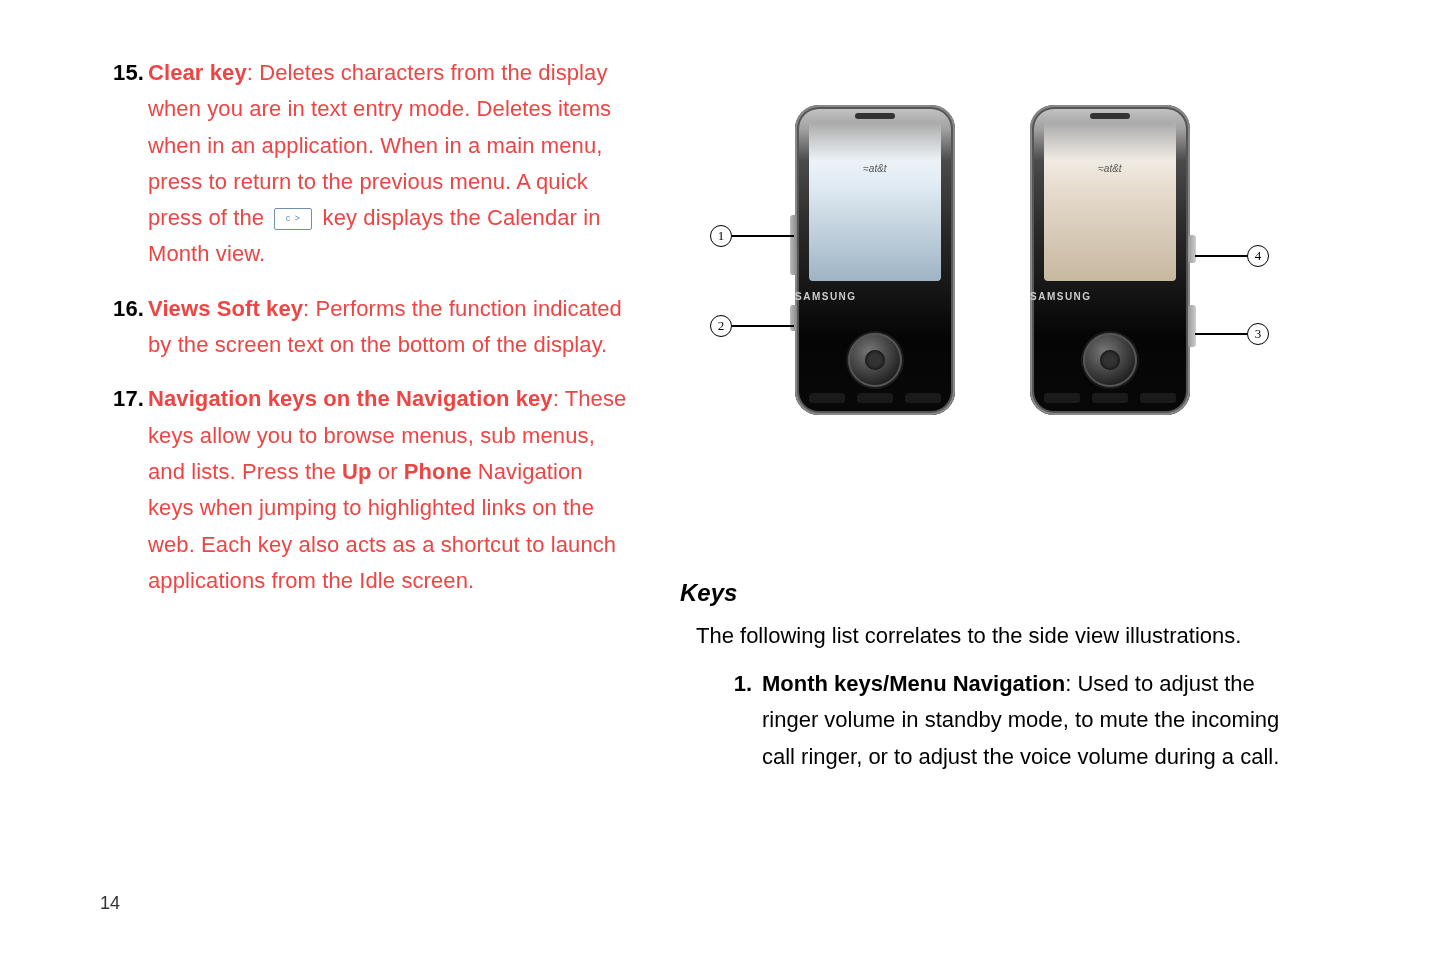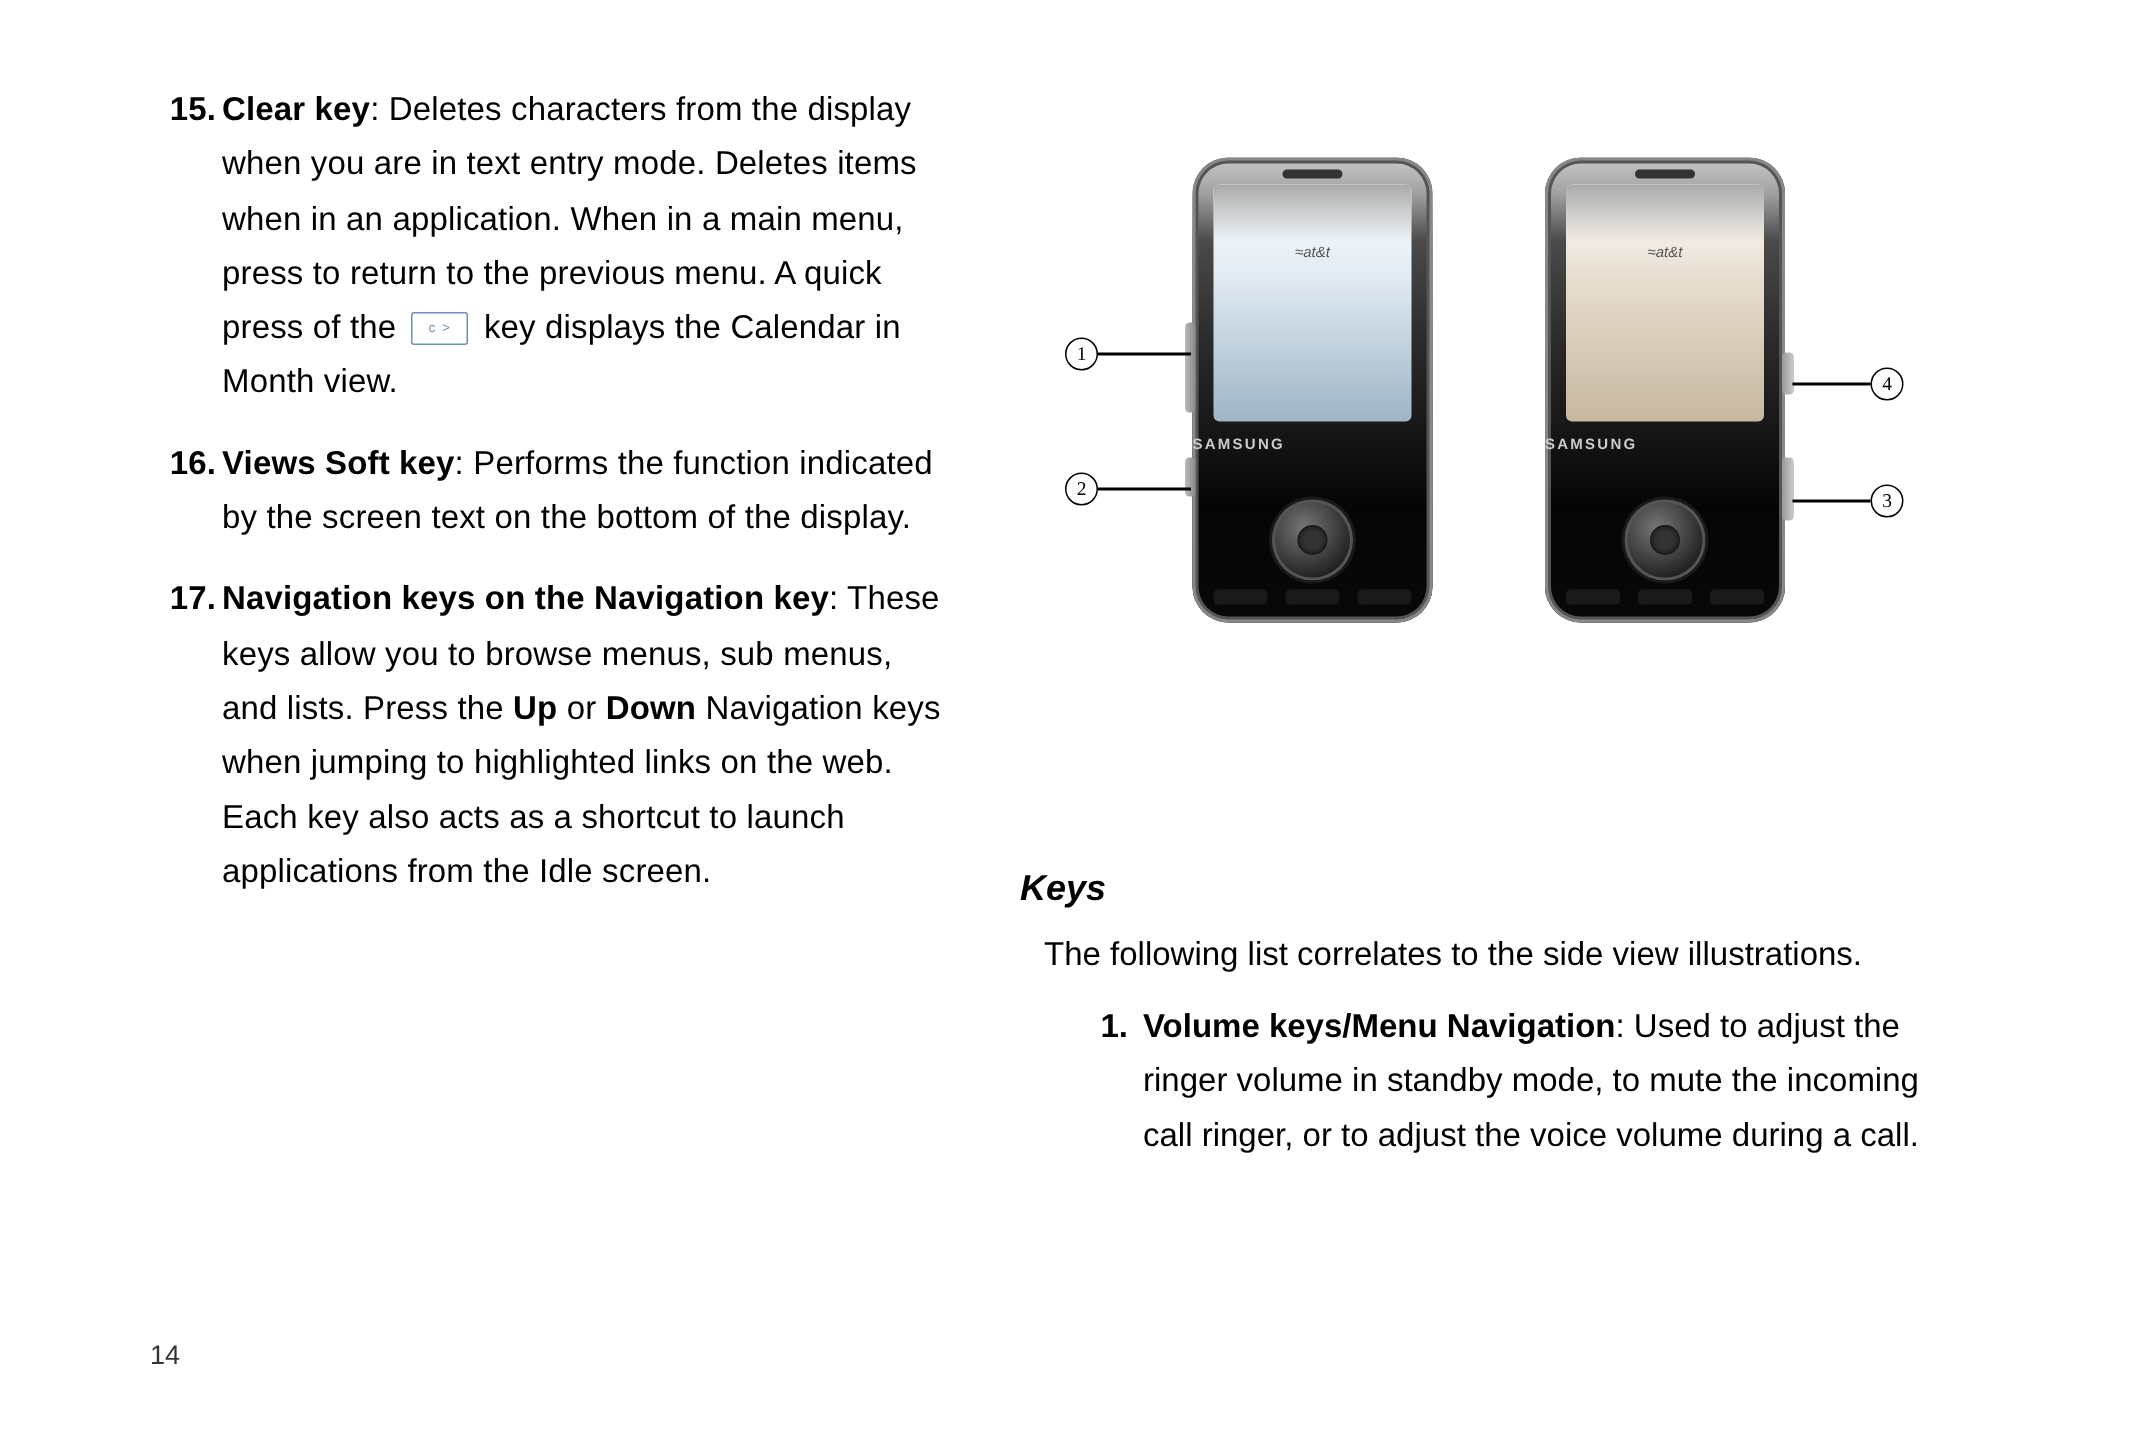--- a/index.html
+++ b/index.html
@@ -40,21 +40,21 @@
   .ol-num {
     font-weight: 700;
     width: 44px;
     flex: 0 0 44px;
     text-align: right;
     padding-right: 4px;
   }
   .ol-body {
     flex: 1;
     font-weight: 400;
-    color: #000000;
+    color: #ef4444;
   }
   .ol-body b { font-weight: 700; }
   .key-glyph {
     display: inline-block;
     width: 36px;
     height: 20px;
     border: 1px solid #6e8fb0;
     border-radius: 2px;
     vertical-align: middle;
     margin: 0 4px;
@@ -250,21 +250,21 @@
     <div class="ol-item">
       <div class="ol-num">16.</div>
       <div class="ol-body">
         <b>Views Soft key</b><span>: Performs the function indicated by the screen text on the bottom of the display.</span>
       </div>
     </div>
 
     <div class="ol-item">
       <div class="ol-num">17.</div>
       <div class="ol-body">
-        <b>Navigation keys on the Navigation key</b><span>: These keys allow you to browse menus, sub menus, and lists. Press the </span><b>Up</b><span> or </span><b>Down</b><span> Navigation keys when jumping to highlighted links on the web. Each key also acts as a shortcut to launch applications from the Idle screen.</span>
+        <b>Navigation keys on the Navigation key</b><span>: These keys allow you to browse menus, sub menus, and lists. Press the </span><b>Up</b><span> or </span><b>Phone</b><span> Navigation keys when jumping to highlighted links on the web. Each key also acts as a shortcut to launch applications from the Idle screen.</span>
       </div>
     </div>
 
   </div>
 
   <div class="col-right">
 
 
     <div class="phone-stage">
 
@@ -321,20 +321,20 @@
 
     <div style="height:70px"></div>
 
     <div class="sub-heading">Keys</div>
 
     <div class="intro-line">The following list correlates to the side view illustrations.</div>
 
     <div class="sub-ol-item">
       <div class="sub-ol-num">1.</div>
       <div class="sub-ol-body">
-        <b>Volume keys/Menu Navigation</b><span>: Used to adjust the ringer volume in standby mode, to mute the incoming call ringer, or to adjust the voice volume during a call.</span>
+        <b>Month keys/Menu Navigation</b><span>: Used to adjust the ringer volume in standby mode, to mute the incoming call ringer, or to adjust the voice volume during a call.</span>
       </div>
     </div>
 
   </div>
 
   <div class="page-num">14</div>
 </div>
 
 </body></html>

